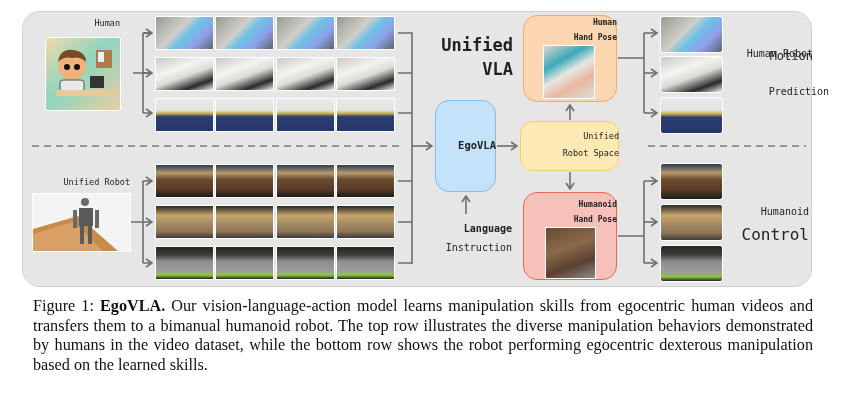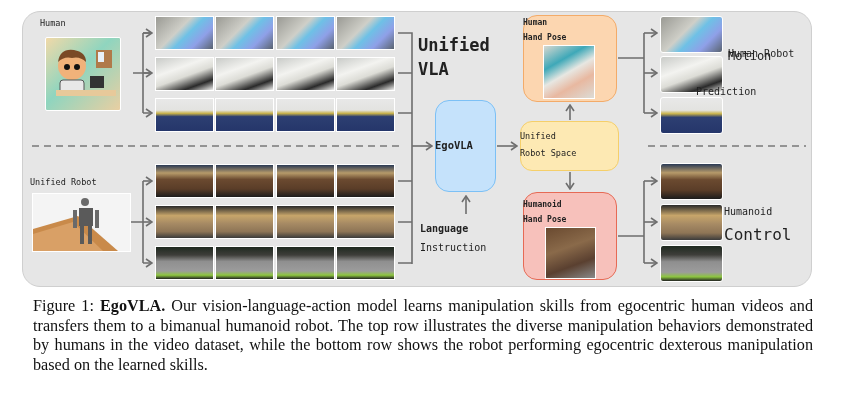--- a/index.html
+++ b/index.html
@@ -1,19 +1,19 @@
 <!DOCTYPE html>
 <html><head>
 <meta charset="utf-8">
 <style>
   html, body { margin:0; padding:0; background:#ffffff; }
   body { width:843px; height:406px; position:relative; overflow:hidden; font-family:"DejaVu Sans Mono", monospace; }
   .panel { position:absolute; left:22px; top:11px; width:790px; height:276px; background:#e6e6e6; border:1px solid #cfcfcf; border-radius:18px; box-sizing:border-box; }
   .abs { position:absolute; }
-  .lbl { position:absolute; font-family:"DejaVu Sans Mono", monospace; color:#222; text-align:left; white-space:nowrap; }
+  .lbl { position:absolute; font-family:"DejaVu Sans Mono", monospace; color:#222; text-align:right; white-space:nowrap; }
   .thumb { position:absolute; width:59px; height:34px; box-sizing:border-box; border:1px solid #fff; overflow:hidden; }
   .rthumb { position:absolute; width:63px; height:37px; border:1px solid #fff; border-radius:3px; box-sizing:border-box; overflow:hidden; }
   .hs1 { background:linear-gradient(135deg,#9a9a94 0%,#cfcfc8 40%,#6ec1e6 55%,#8fa0e8 75%,#5a6470 100%); }
   .hs2 { background:linear-gradient(160deg,#c9cbc8 0%,#f3f3f0 35%,#dcdcd6 55%,#2a2a2a 80%,#f0f0ee 100%); }
   .hs3 { background:linear-gradient(180deg,#e8e8e8 0%,#e3e3e0 35%,#c8b24a 45%,#2d3f72 55%,#25366a 100%); }
   .rb1 { background:linear-gradient(180deg,#2a3a55 0%,#b69a6a 25%,#6b4a30 45%,#5a3d28 75%,#1c1c1c 100%); }
   .rb2 { background:linear-gradient(180deg,#2a2a2a 0%,#c7a56a 30%,#a68a64 55%,#8e7556 80%,#3b3b3b 100%); }
   .rb3 { background:linear-gradient(180deg,#1f2a20 0%,#3e3e3a 25%,#8f8f8f 45%,#9c9c9c 75%,#8dc63f 88%,#222 100%); }
   .box { position:absolute; box-sizing:border-box; border-radius:14px; }
   .caption { position:absolute; left:33px; top:297px; width:780px; font-family:"Liberation Serif", serif; font-size:16.2px; line-height:19.6px; color:#111; text-align:justify; }
@@ -117,21 +117,21 @@
 <div class="thumb rb2" style="left:336px;top:205px"></div>
 <div class="thumb rb3" style="left:155px;top:246px"></div>
 <div class="thumb rb3" style="left:215px;top:246px"></div>
 <div class="thumb rb3" style="left:276px;top:246px"></div>
 <div class="thumb rb3" style="left:336px;top:246px"></div>
 
 <div class="lbl" style="left:418px;top:35px;width:95px;font-size:17px;font-weight:bold;">Unified</div>
 <div class="lbl" style="left:418px;top:59px;width:95px;font-size:17px;font-weight:bold;">VLA</div>
 
 <div class="box" style="left:435px;top:100px;width:61px;height:92px;background:#c5e2fb;border:1.3px solid #7cc0f5;"></div>
-<div class="lbl" style="left:435px;top:139px;width:79px;font-size:10.5px;font-weight:bold;">EgoVLA</div>
+<div class="lbl" style="left:435px;top:139px;width:61px;font-size:10.5px;font-weight:bold;">EgoVLA</div>
 
 <div class="lbl" style="left:420px;top:223px;width:92px;font-size:10px;font-weight:bold;">Language</div>
 <div class="lbl" style="left:420px;top:242px;width:92px;font-size:10px;">Instruction</div>
 
 <div class="box" style="left:520px;top:121px;width:99px;height:50px;background:#fde9b3;border:1.3px solid #f5cf6a;border-radius:12px;"></div>
 <div class="lbl" style="left:520px;top:131px;width:99px;font-size:8.5px;">Unified</div>
 <div class="lbl" style="left:520px;top:148px;width:99px;font-size:8.5px;">Robot Space</div>
 
 <div class="box" style="left:523px;top:15px;width:94px;height:87px;background:#fcd6b0;border:1.3px solid #f3ab69;"></div>
 <div class="lbl" style="left:523px;top:18px;width:94px;font-size:8px;font-weight:bold;">Human</div>
@@ -145,17 +145,17 @@
 
 <div class="rthumb hs1" style="left:660px;top:16px"></div>
 <div class="rthumb hs2" style="left:660px;top:56px"></div>
 <div class="rthumb hs3" style="left:660px;top:97px"></div>
 <div class="rthumb rb1" style="left:660px;top:163px"></div>
 <div class="rthumb rb2" style="left:660px;top:204px"></div>
 <div class="rthumb rb3" style="left:660px;top:245px"></div>
 
 <div class="lbl" style="left:728px;top:48px;width:85px;font-size:10px;">Human Robot</div>
 <div class="lbl" style="left:728px;top:49px;width:85px;font-size:12px;">Motion</div>
-<div class="lbl" style="left:696px;top:86px;width:85px;font-size:10px;">Prediction</div>
+<div class="lbl" style="left:744px;top:86px;width:85px;font-size:10px;">Prediction</div>
 <div class="lbl" style="left:724px;top:206px;width:85px;font-size:10px;">Humanoid</div>
 <div class="lbl" style="left:724px;top:225px;width:85px;font-size:16px;">Control</div>
 
 <div class="caption"><span>Figure 1: </span><b>EgoVLA.</b><span> Our vision-language-action model learns manipulation skills from egocentric human videos and transfers them to a bimanual humanoid robot.  The top row illustrates the diverse manipulation behaviors demonstrated by humans in the video dataset, while the bottom row shows the robot performing egocentric dexterous manipulation based on the learned skills.</span></div>
 
 </body></html>

